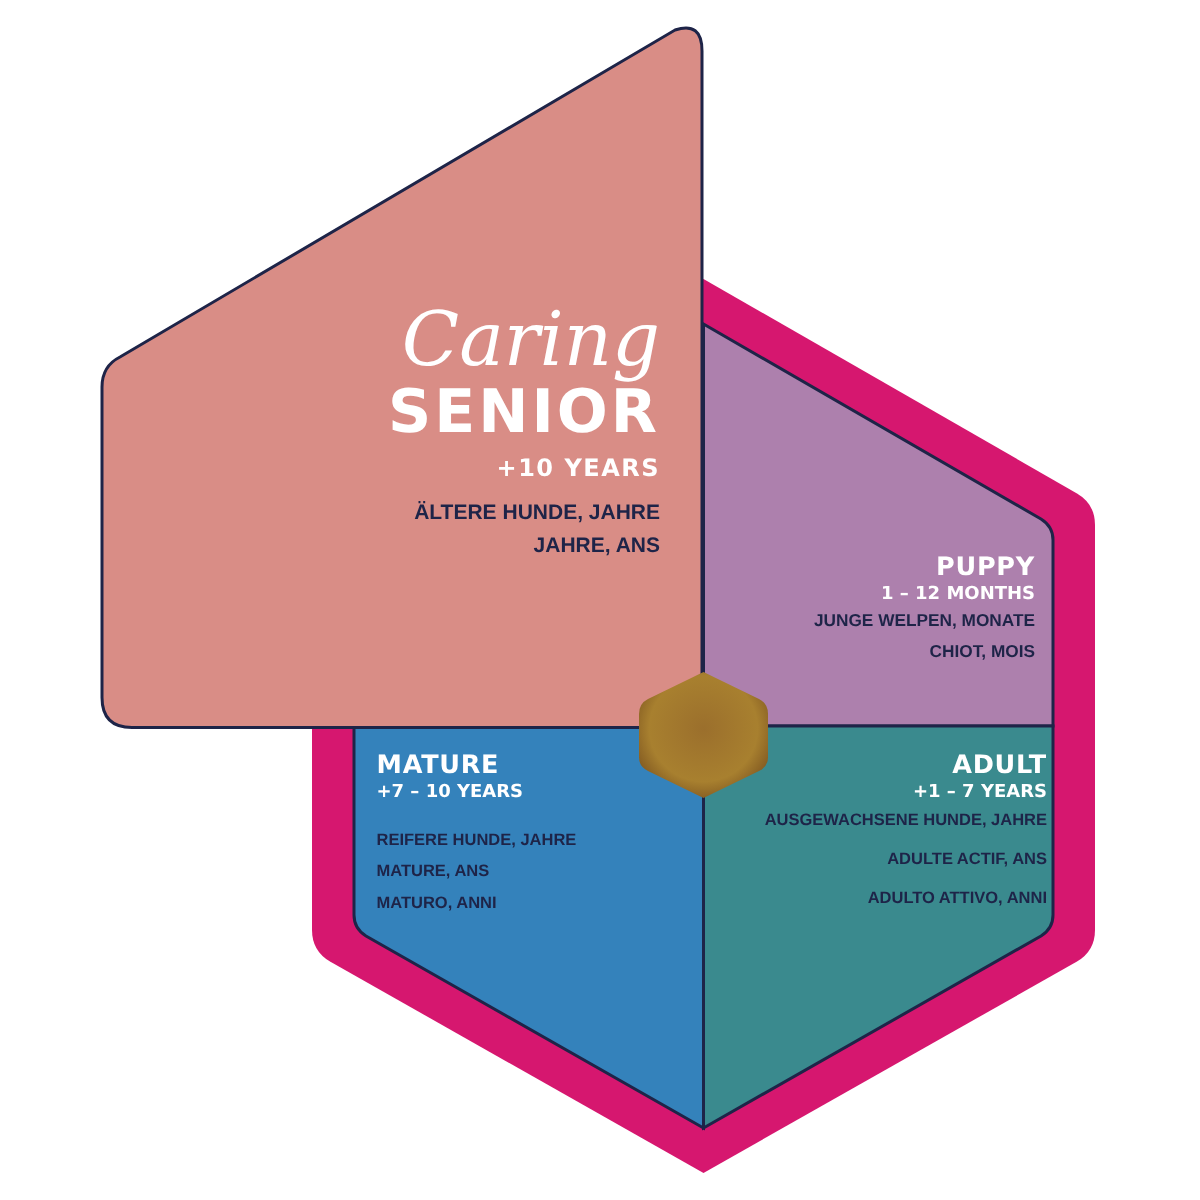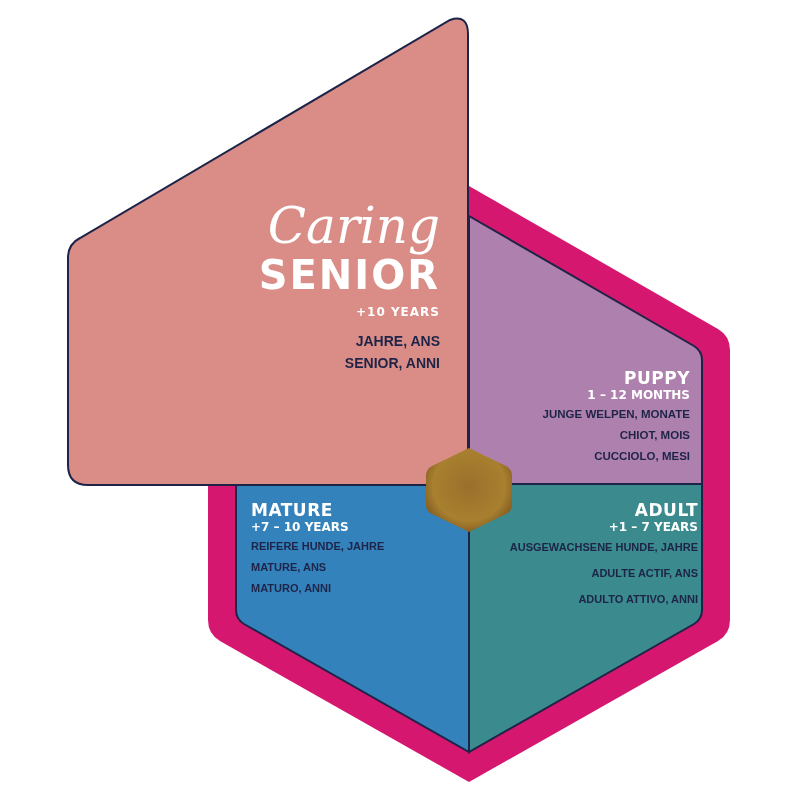--- a/index.html
+++ b/index.html
@@ -32,48 +32,47 @@
   <path d="M469 484 L469 752 L244 624 Q236 619 236 610 L236 484 Z" fill="#3482bb" stroke="#1e2448" stroke-width="2"></path>
 
   <path d="M450 20 Q468 14 468 34 L468 485 L88 485 Q68 485 68 465 L68 258 Q68 244 80 238 Z" fill="#d98d86" stroke="#1e2448" stroke-width="2"></path>
 
   <path d="M469 448 L506 466 Q512 469 512 476 L512 505 Q512 511 506 514 L469 532 L432 514 Q426 511 426 505 L426 476 Q426 469 432 466 Z" fill="url(#kib)"></path>
 </svg>
 
 <div class="txt right" style="right:360px;top:198px;width:260px;">
   <div style="font-family:'DejaVu Serif',serif;font-style:italic;font-size:50px;line-height:56px;">Caring</div>
   <div class="head" style="font-size:40px;line-height:42px;letter-spacing:2px;">SENIOR</div>
-  <div class="sub" style="font-size:12px;line-height:24px;margin-top:4px;letter-spacing:1px;">+10 YEARS</div>
+  <div class="sub" style="font-size:16px;line-height:24px;margin-top:4px;letter-spacing:1px;">+10 YEARS</div>
   <div class="cond" style="font-size:14px;line-height:22px;margin-top:6px;">
+    <span class="line">ÄLTERE HUNDE, JAHRE</span>
     <span class="line">JAHRE, ANS</span>
-    <span class="line">SENIOR, ANNI</span>
   </div>
 </div>
 
 <div class="txt right" style="right:110px;top:368px;width:220px;">
   <div class="head" style="font-size:17px;line-height:20px;">PUPPY</div>
   <div class="sub" style="font-size:12px;line-height:14px;">1 – 12 MONTHS</div>
   <div class="cond" style="font-size:11.5px;line-height:21px;margin-top:2px;margin-left:41px;">
     <span class="line">JUNGE WELPEN, MONATE</span>
     <span class="line">CHIOT, MOIS</span>
-    <span class="line">CUCCIOLO, MESI</span>
   </div>
 </div>
 
 <div class="txt right" style="right:102px;top:500px;width:260px;">
   <div class="head" style="font-size:17px;line-height:20px;">ADULT</div>
   <div class="sub" style="font-size:12px;line-height:14px;">+1 – 7 YEARS</div>
   <div class="cond" style="font-size:11px;line-height:26px;margin-top:0px;">
     <span class="line">AUSGEWACHSENE HUNDE, JAHRE</span>
     <span class="line">ADULTE ACTIF, ANS</span>
     <span class="line">ADULTO ATTIVO, ANNI</span>
   </div>
 </div>
 
 <div class="txt left" style="left:251px;top:500px;width:180px;">
   <div class="head" style="font-size:17px;line-height:20px;">MATURE</div>
   <div class="sub" style="font-size:12px;line-height:14px;">+7 – 10 YEARS</div>
-  <div class="cond" style="font-size:11px;line-height:21px;margin-top:2px;">
+  <div class="cond" style="font-size:11px;line-height:21px;margin-top:16px;">
     <span class="line">REIFERE HUNDE, JAHRE</span>
     <span class="line">MATURE, ANS</span>
     <span class="line">MATURO, ANNI</span>
   </div>
 </div>
 
 </body></html>

